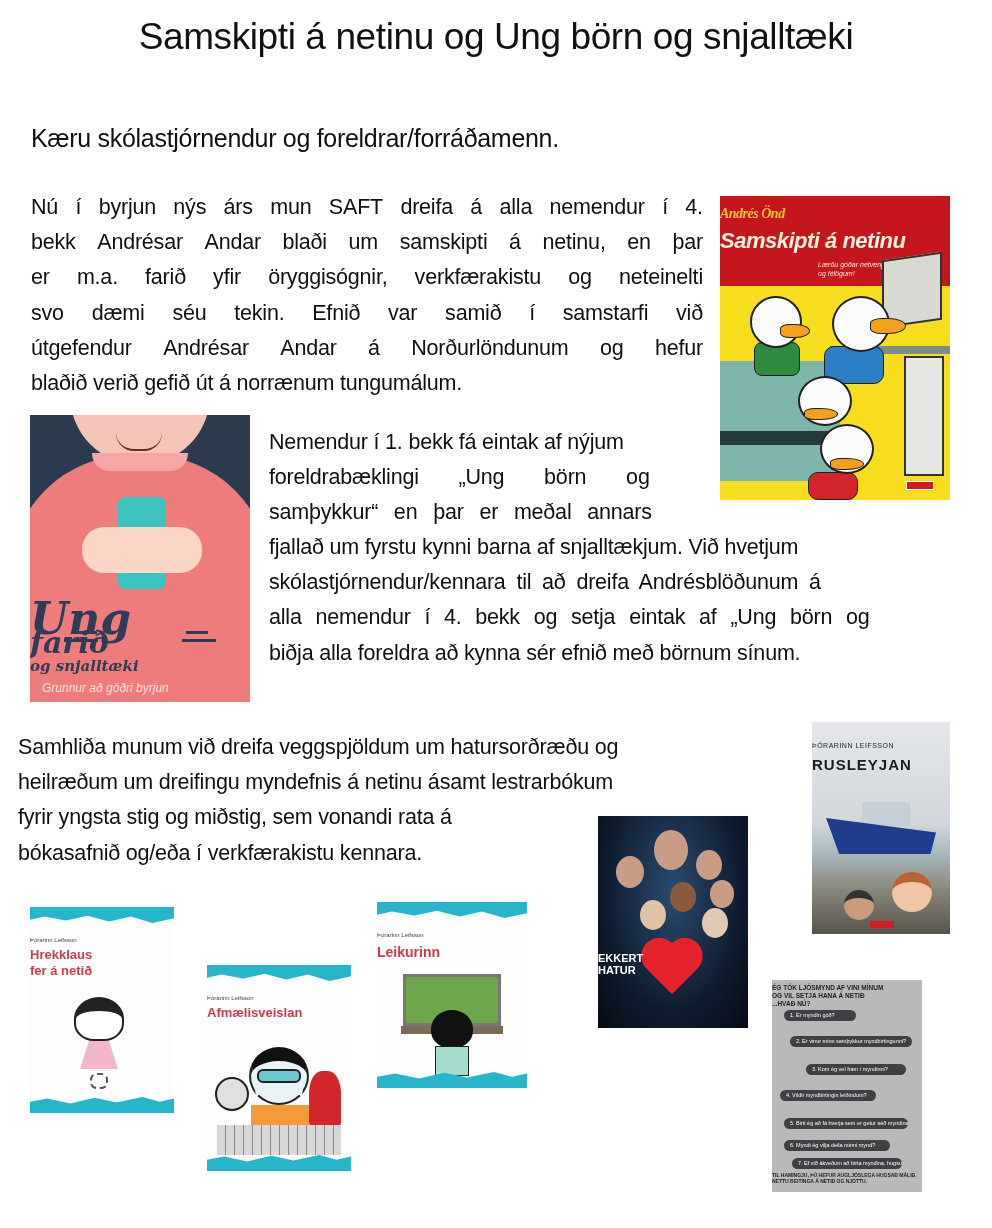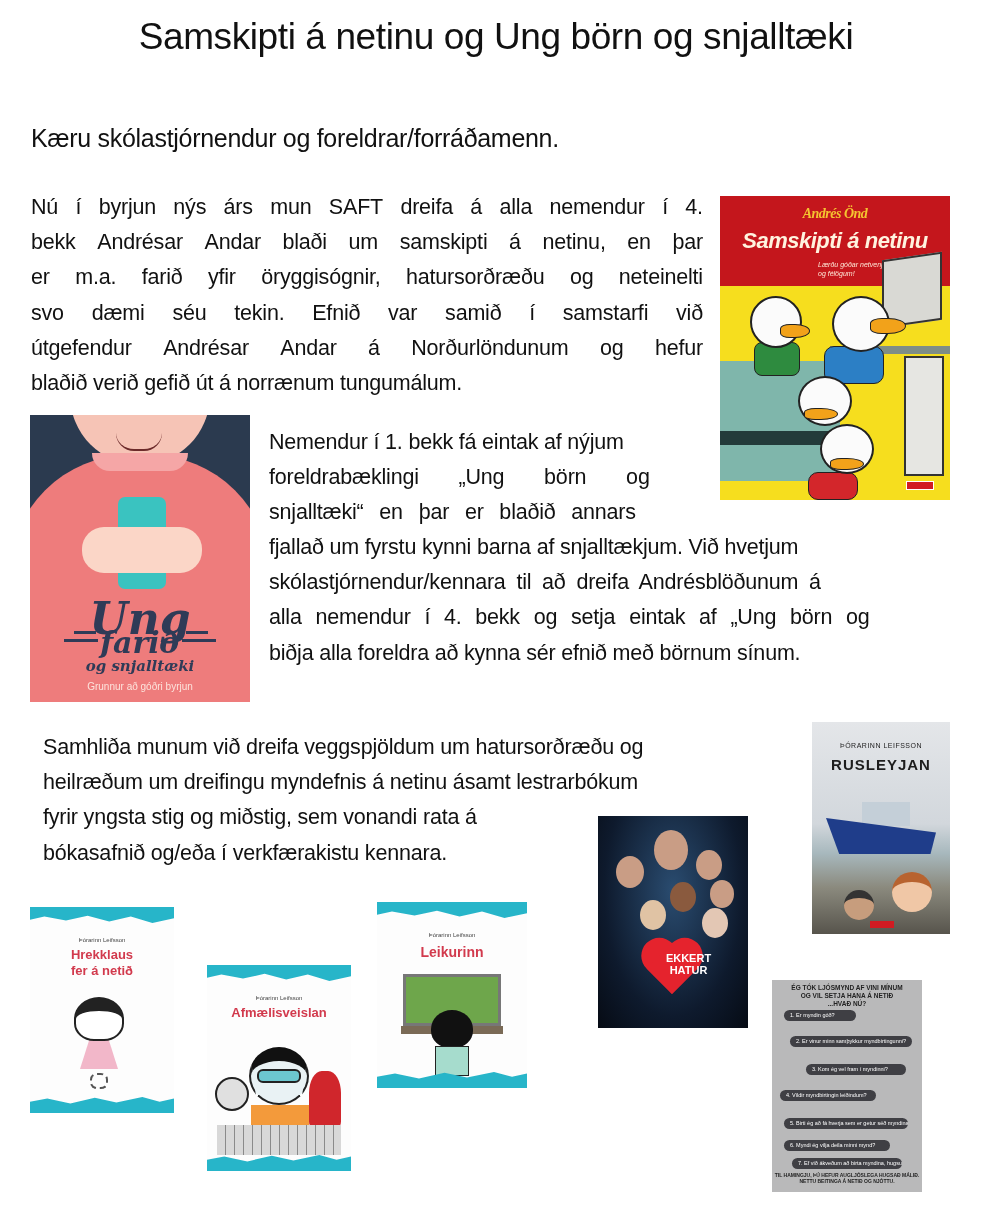--- a/index.html
+++ b/index.html
@@ -18,25 +18,25 @@
     text-align: justify; letter-spacing: -0.2px;
   }
   .para .line { display: block; white-space: nowrap; }
   .para .jl { display: flex; justify-content: space-between; }
   .para .jl span { display: inline-block; }
 
   #p1 { left: 31px; top: 190px; width: 672px; }
   #p2a { left: 269px; top: 425px; width: 434px; }
   #p2b { left: 31px; top: 530px; width: 920px; }
   #p2b .line { padding-left: 238px; }
-  #p3 { left: 43px; top: 730px; width: 770px; }
+  #p3 { left: 18px; top: 730px; width: 770px; }
 
   
   .cover { position: absolute; overflow: hidden; }
-  .cover-text { position: absolute; width: 100%; text-align: center; }
+  .cover-text { position: absolute; width: 100%; text-align: left; }
 
   
   #cover-aond { left: 720px; top: 196px; width: 230px; height: 304px; background: #f6de1e; }
   #cover-aond .top { position: absolute; left: 0; top: 0; width: 100%; height: 90px; background: #c4161c; }
   #cover-aond .brand { top: 10px; font-size: 14px; font-weight: bold; color: #f4c430; font-family: "Liberation Serif", serif; font-style: italic; letter-spacing: -0.5px;}
   #cover-aond .t { top: 32px; font-size: 22px; font-weight: bold; font-style: italic; color: #fff3df; letter-spacing: -0.5px; }
   #cover-aond .sub { top: 64px; left: 98px; width: 120px; font-size: 7px; font-style: italic; color: #ffe9d8; text-align: left; line-height: 9px; }
   #cover-aond .sofa { position: absolute; left: 0; top: 165px; width: 120px; height: 120px; background: #7fb6ab; }
   #cover-aond .sofa2 { position: absolute; left: 0; top: 235px; width: 120px; height: 14px; background: #233b3a; }
   #cover-aond .pc { position: absolute; right: 8px; top: 60px; width: 60px; height: 68px; background: #d9d9d4; border: 2px solid #333; transform: skewY(-8deg); }
@@ -61,41 +61,41 @@
   #cover-ungborn { left: 30px; top: 415px; width: 220px; height: 287px; background: #2b3a4f; }
   #cover-ungborn .face { position: absolute; left: 40px; top: -40px; width: 140px; height: 90px; background: #f6c4b6; border-radius: 0 0 70px 70px; }
   #cover-ungborn .smile { position: absolute; left: 86px; top: 18px; width: 46px; height: 18px; border-bottom: 2px solid #6c2a2a; border-radius: 0 0 30px 30px; }
   #cover-ungborn .body { position: absolute; left: -20px; top: 40px; width: 260px; height: 300px; background: #ee7c7c; border-radius: 120px 120px 0 0; }
   #cover-ungborn .collar { position: absolute; left: 62px; top: 38px; width: 96px; height: 18px; background: #f5a6a6; border-radius: 0 0 50px 50px; }
   #cover-ungborn .phone { position: absolute; left: 88px; top: 82px; width: 48px; height: 92px; background: #3ac3c0; border-radius: 7px; }
   #cover-ungborn .hands { position: absolute; left: 52px; top: 112px; width: 120px; height: 46px; background: #fbd6c7; border-radius: 22px; }
   #cover-ungborn .t1 { top: 178px; font-size: 44px; font-weight: bold; font-style: italic; color: #2f3b57; font-family: "DejaVu Serif", serif; }
   #cover-ungborn .t2 { top: 210px; font-size: 30px; font-weight: bold; font-style: italic; color: #2f3b57; font-family: "DejaVu Serif", serif; }
   #cover-ungborn .t3 { top: 242px; font-size: 15px; font-weight: bold; font-style: italic; color: #2f3b57; font-family: "DejaVu Serif", serif; }
-  #cover-ungborn .t4 { top: 266px; font-size: 10px; color: #fde3dc; }
+  #cover-ungborn .t4 { top: 266px; font-size: 12px; font-style: italic; color: #fde3dc; padding-left: 12px; }
   #cover-ungborn .dash { position: absolute; height: 3px; background: #2f3b57; }
 
   
   #cover-rusleyjan { left: 812px; top: 722px; width: 138px; height: 212px; background: linear-gradient(#e4e6e9 0%, #d2d7dc 48%, #a7b8bd 62%, #8b8a7e 78%, #57544c 100%); }
   #cover-rusleyjan .auth { top: 20px; font-size: 7px; color: #222; letter-spacing: 0.5px; }
   #cover-rusleyjan .t { top: 34px; font-size: 15px; font-weight: bold; color: #1d1d1d; letter-spacing: 1px; }
   #cover-rusleyjan .ship { position: absolute; left: 14px; top: 96px; width: 110px; height: 36px; background: #1f3d8a; clip-path: polygon(0 0, 100% 40%, 95% 100%, 12% 100%); }
   #cover-rusleyjan .bridge { position: absolute; left: 50px; top: 80px; width: 48px; height: 24px; background: #c4cfd8; }
   #cover-rusleyjan .kid1 { position: absolute; left: 80px; top: 150px; width: 40px; height: 40px; background: #f0c7a6; border-radius: 50%; border-top: 10px solid #b8632f; }
   #cover-rusleyjan .kid2 { position: absolute; left: 32px; top: 168px; width: 30px; height: 30px; background: #c79d7d; border-radius: 50%; border-top: 8px solid #333; }
   #cover-rusleyjan .saft { position: absolute; left: 58px; bottom: 6px; width: 24px; height: 7px; background: #d11b22; }
 
   
   #cover-hatur { left: 598px; top: 816px; width: 150px; height: 212px; background: radial-gradient(ellipse at 50% 35%, #2a4c70 0%, #0e1a2d 65%, #060b14 100%); }
   .face-circ { position: absolute; border-radius: 50%; background: #c99d85; }
   #cover-hatur .heart { position: absolute; left: 42px; top: 124px; width: 64px; height: 56px; }
   #cover-hatur .heart::before, #cover-hatur .heart::after { content: ""; position: absolute; top: 0; width: 36px; height: 54px; background: #e5232d; border-radius: 36px 36px 0 0; }
   #cover-hatur .heart::before { left: 32px; transform: rotate(-45deg); transform-origin: 0 100%; }
   #cover-hatur .heart::after { left: -4px; transform: rotate(45deg); transform-origin: 100% 100%; }
-  #cover-hatur .t { top: 136px; font-size: 11px; font-weight: bold; color: #fff; line-height: 12px; padding-left: 31px; }
+  #cover-hatur .t { top: 136px; font-size: 11px; font-weight: bold; color: #fff; line-height: 12px; }
 
   
   #cover-poster { left: 772px; top: 980px; width: 150px; height: 212px; background: #b9b9ba; }
   #cover-poster .head { top: 4px; font-size: 6.5px; font-weight: bold; color: #222; line-height: 8px; }
   .pill { position: absolute; height: 11px; background: #3f3f44; border-radius: 6px; color: #fff; font-size: 5.5px; line-height: 11px; padding-left: 6px; white-space: nowrap; overflow: hidden; }
   #cover-poster .foot { top: 192px; font-size: 5px; font-weight: bold; color: #222; line-height: 6px; }
 
   
   .wavebook { background: #fdfdfd; }
   .wavebook .wtop, .wavebook .wbot { position: absolute; left: 0; width: 100%; background: #27b5c9; }
@@ -162,21 +162,21 @@
       <span>netinu,</span>
       <span>en</span>
       <span>þar</span>
     </span>
   <span class="line jl">
       <span>er</span>
       <span>m.a.</span>
       <span>farið</span>
       <span>yfir</span>
       <span>öryggisógnir,</span>
-      <span>hatursorðræðu</span>
+      <span>verkfærakistu</span>
       <span>og</span>
       <span>neteinelti</span>
     </span>
   <span class="line jl">
       <span>svo</span>
       <span>dæmi</span>
       <span>séu</span>
       <span>tekin.</span>
       <span>Efnið</span>
       <span>var</span>
@@ -193,21 +193,21 @@
       <span>Norðurlöndunum</span>
       <span>og</span>
       <span>hefur</span>
     </span>
   <span class="line"><span>blaðið verið gefið út á norrænum tungumálum.</span></span>
 </div>
 
 <div class="para" id="p2a">
   <span class="line">Nemendur í 1. bekk fá eintak af nýjum</span>
   <span class="line" style="word-spacing:34px">foreldrabæklingi „Ung börn og</span>
-  <span class="line" style="word-spacing:10px">snjalltæki“ en þar er blaðið annars</span>
+  <span class="line" style="word-spacing:10px">samþykkur“ en þar er meðal annars</span>
 </div>
 <div class="para" id="p2b">
   <span class="line" style="padding-left:238px">fjallað um fyrstu kynni barna af snjalltækjum. Við hvetjum</span>
   <span class="line" style="padding-left:238px;word-spacing:5px">skólastjórnendur/kennara til að dreifa Andrésblöðunum á</span>
   <span class="line" style="padding-left:238px;word-spacing:8px">alla nemendur í 4. bekk og setja eintak af „Ung börn og</span>
   <span class="line" style="padding-left:238px">biðja alla foreldra að kynna sér efnið með börnum sínum.</span>
 </div>
 
 <div class="para" id="p3">
   <span class="line">Samhliða munum við dreifa veggspjöldum um hatursorðræðu og</span>

